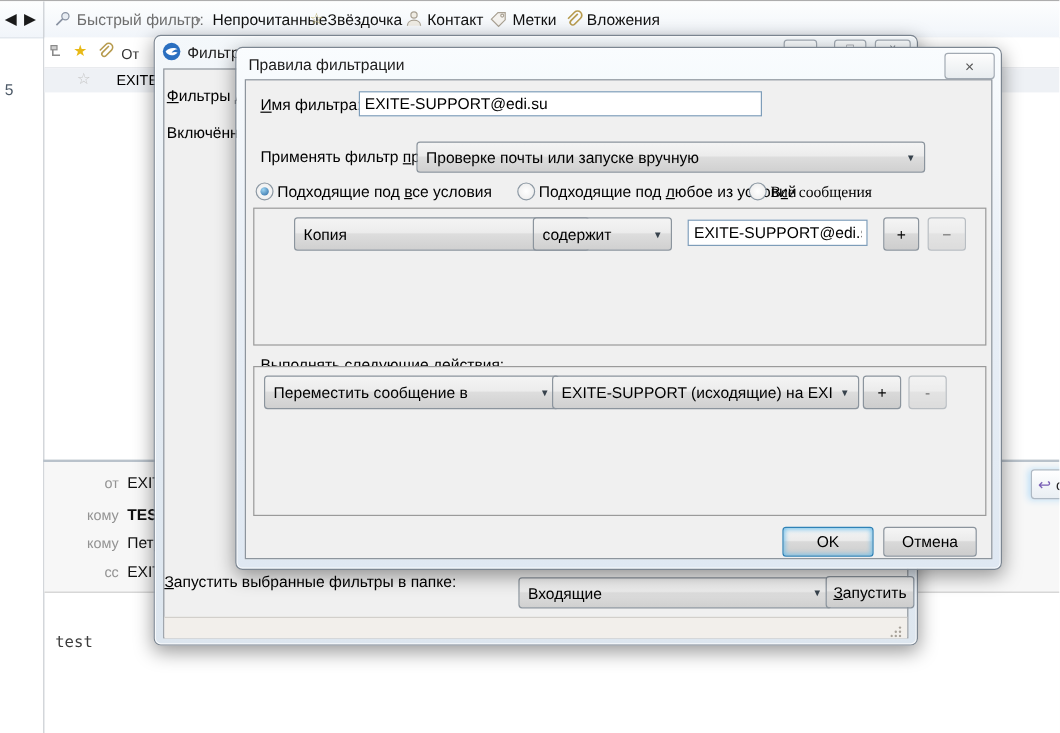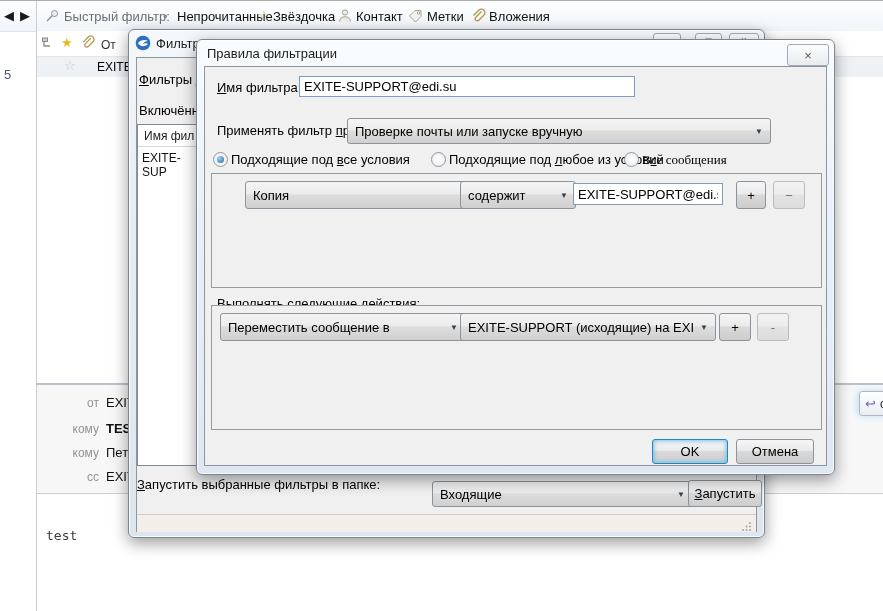--- a/index.html
+++ b/index.html
@@ -174,24 +174,20 @@
     </span>
     <span class="abs cap-title" style="left:27px;top:6px;">Фильтр</span>
     <div class="abs cap-btn" style="left:524px;top:3px;width:26px;height:14px;">–</div>
     <div class="abs cap-btn" style="left:566px;top:3px;width:25px;height:14px;">□</div>
     <div class="abs cap-btn" style="left:600px;top:3px;width:28px;height:14px;">×</div>
 
     <div class="abs client" style="left:7px;top:27px;width:619px;height:473px;">
       <span class="abs" style="left:2px;top:14px;"><span class="mn">Ф</span><span>ильтры д</span></span>
       <span class="abs" style="left:2px;top:45px;">Включённ</span>
 
-      <div class="abs listbox" style="left:0;top:66px;width:64px;height:340px;">
-        <div class="lh">Имя фил</div>
-        <div class="lr">EXITE-SUP</div>
-      </div>
 
       <span class="abs" style="left:0;top:419px;"><span class="mn">З</span><span>апустить выбранные фильтры в папке:</span></span>
       <div class="abs combo" style="left:295px;top:423px;width:245px;height:24px;">
         <span>Входящие</span>
         <span class="arr">▼</span>
       </div>
       <div class="abs btn" style="left:551px;top:422px;width:72px;height:25px;">
           <span><span class="mn">З</span><span>апустить</span></span>
         </div>
 
@@ -232,21 +228,21 @@
       <span class="radio" style="left:226px;top:85px;"></span>
       <span class="abs" style="left:244px;top:85px;"><span>Подходящие под </span><span class="mn">л</span><span>юбое из условий</span></span>
       <span class="radio" style="left:419px;top:85px;"></span>
       <span class="abs" style="left:437px;top:85px;font-family:Liberation Serif, serif;"><span>В</span><span class="mn">с</span><span>е сообщения</span></span>
 
       <div class="abs groupbox" style="left:6px;top:106px;width:609px;height:113px;">
         <div class="abs combo" style="left:8px;top:7px;width:230px;height:26px;margin-left:25px;">
           <span>Копия</span>
           <span class="arr">▼</span>
         </div>
-        <div class="abs combo" style="left:248px;top:7px;width:100px;height:26px;">
+        <div class="abs combo" style="left:232px;top:7px;width:100px;height:26px;">
           <span>содержит</span>
           <span class="arr">▼</span>
         </div>
         <input class="abs tinput" style="left: 361px; top: 9px; width: 140px; height: 20px;" value="EXITE-SUPPORT@edi.su">
         <div class="abs btn" style="left:524px;top:7px;width:28px;height:26px;">+</div>
         <div class="abs btn dim" style="left:561px;top:7px;width:30px;height:26px;">−</div>
       </div>
 
       <span class="abs" style="left:12px;top:229px;"><span class="mn">В</span><span>ыполнять следующие действия:</span></span>
       <div class="abs groupbox" style="left:6px;top:238px;width:609px;height:123px;">

